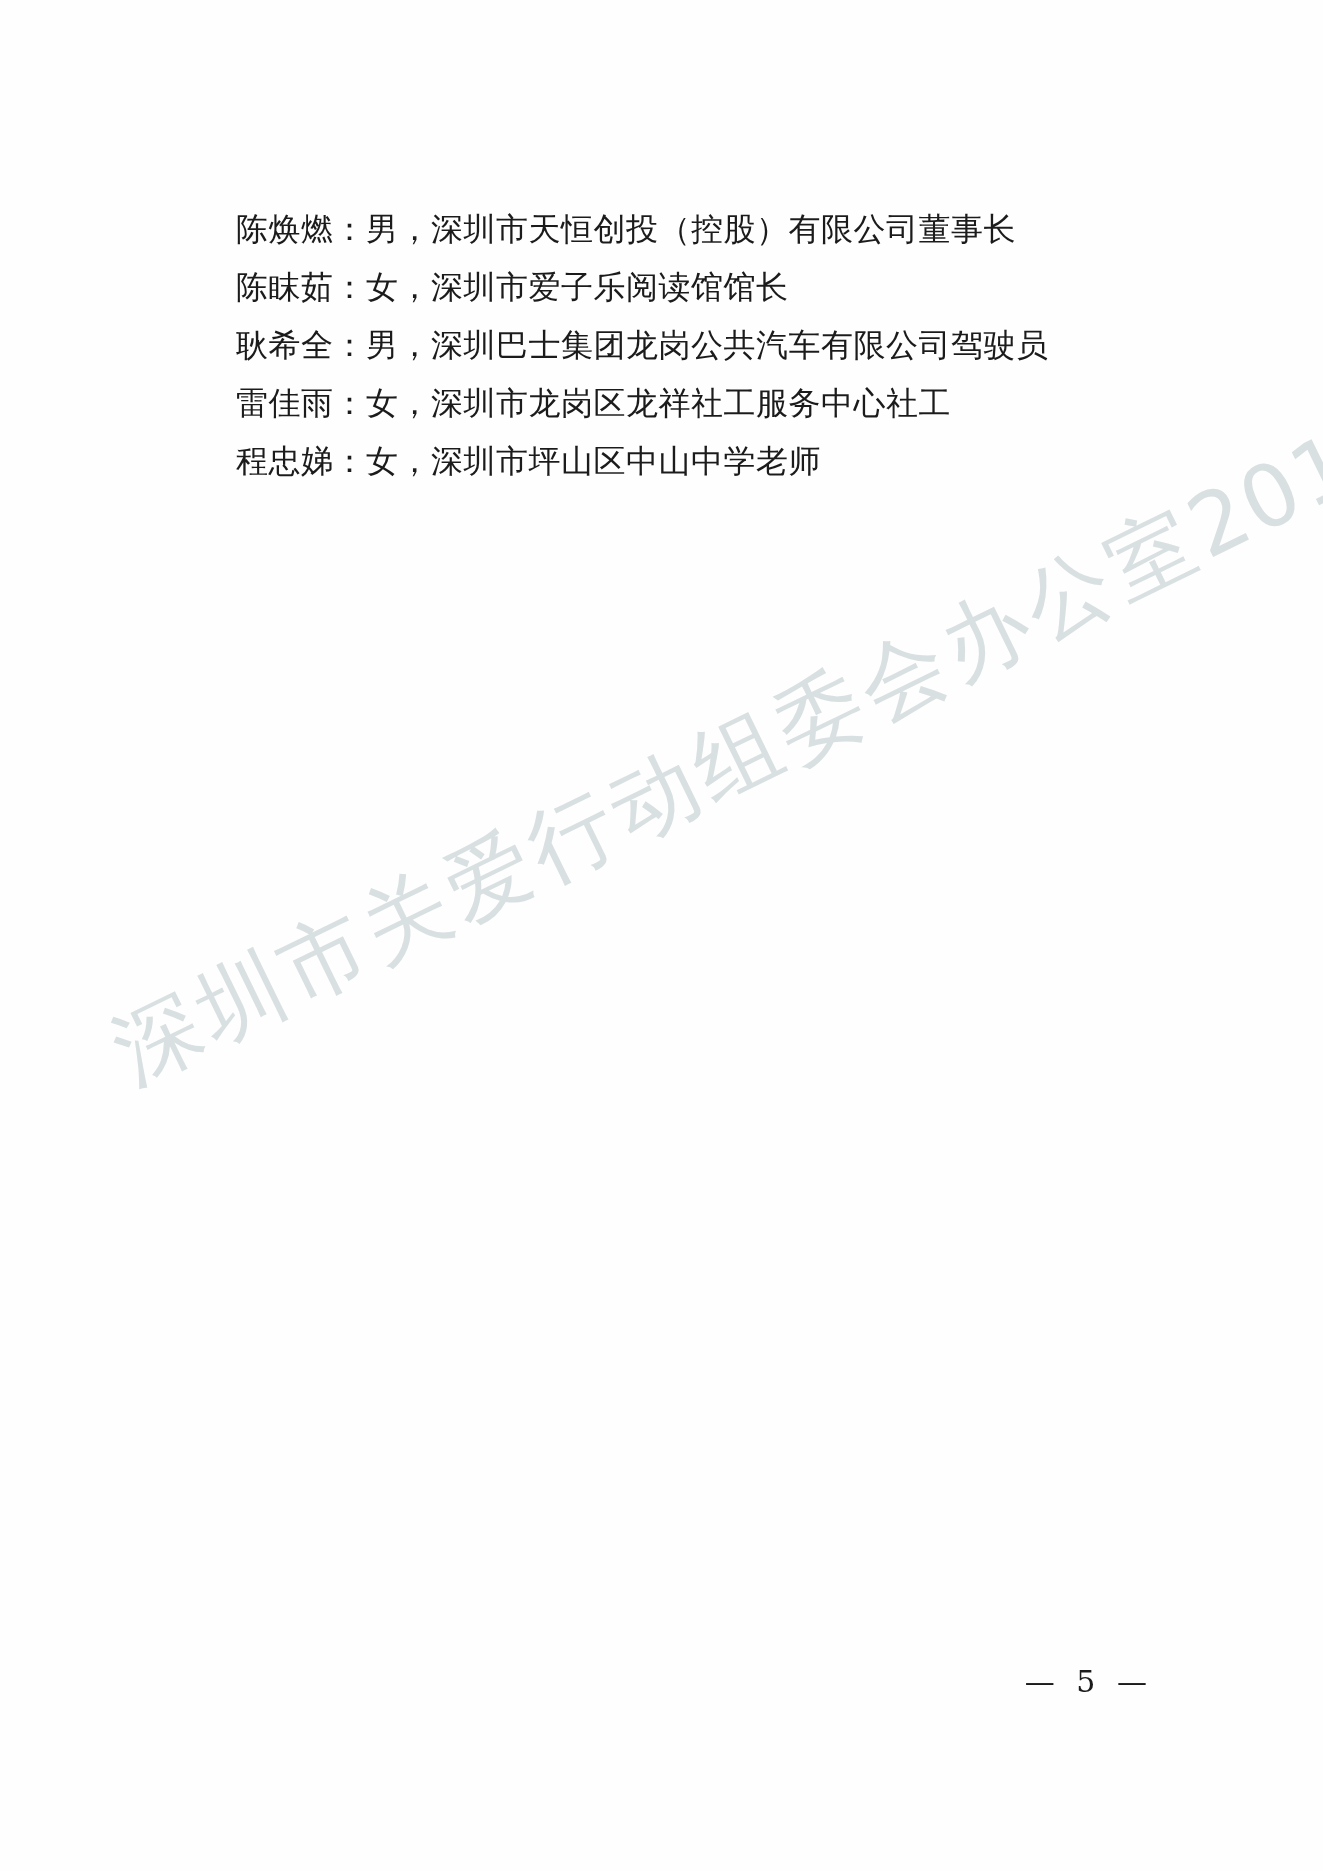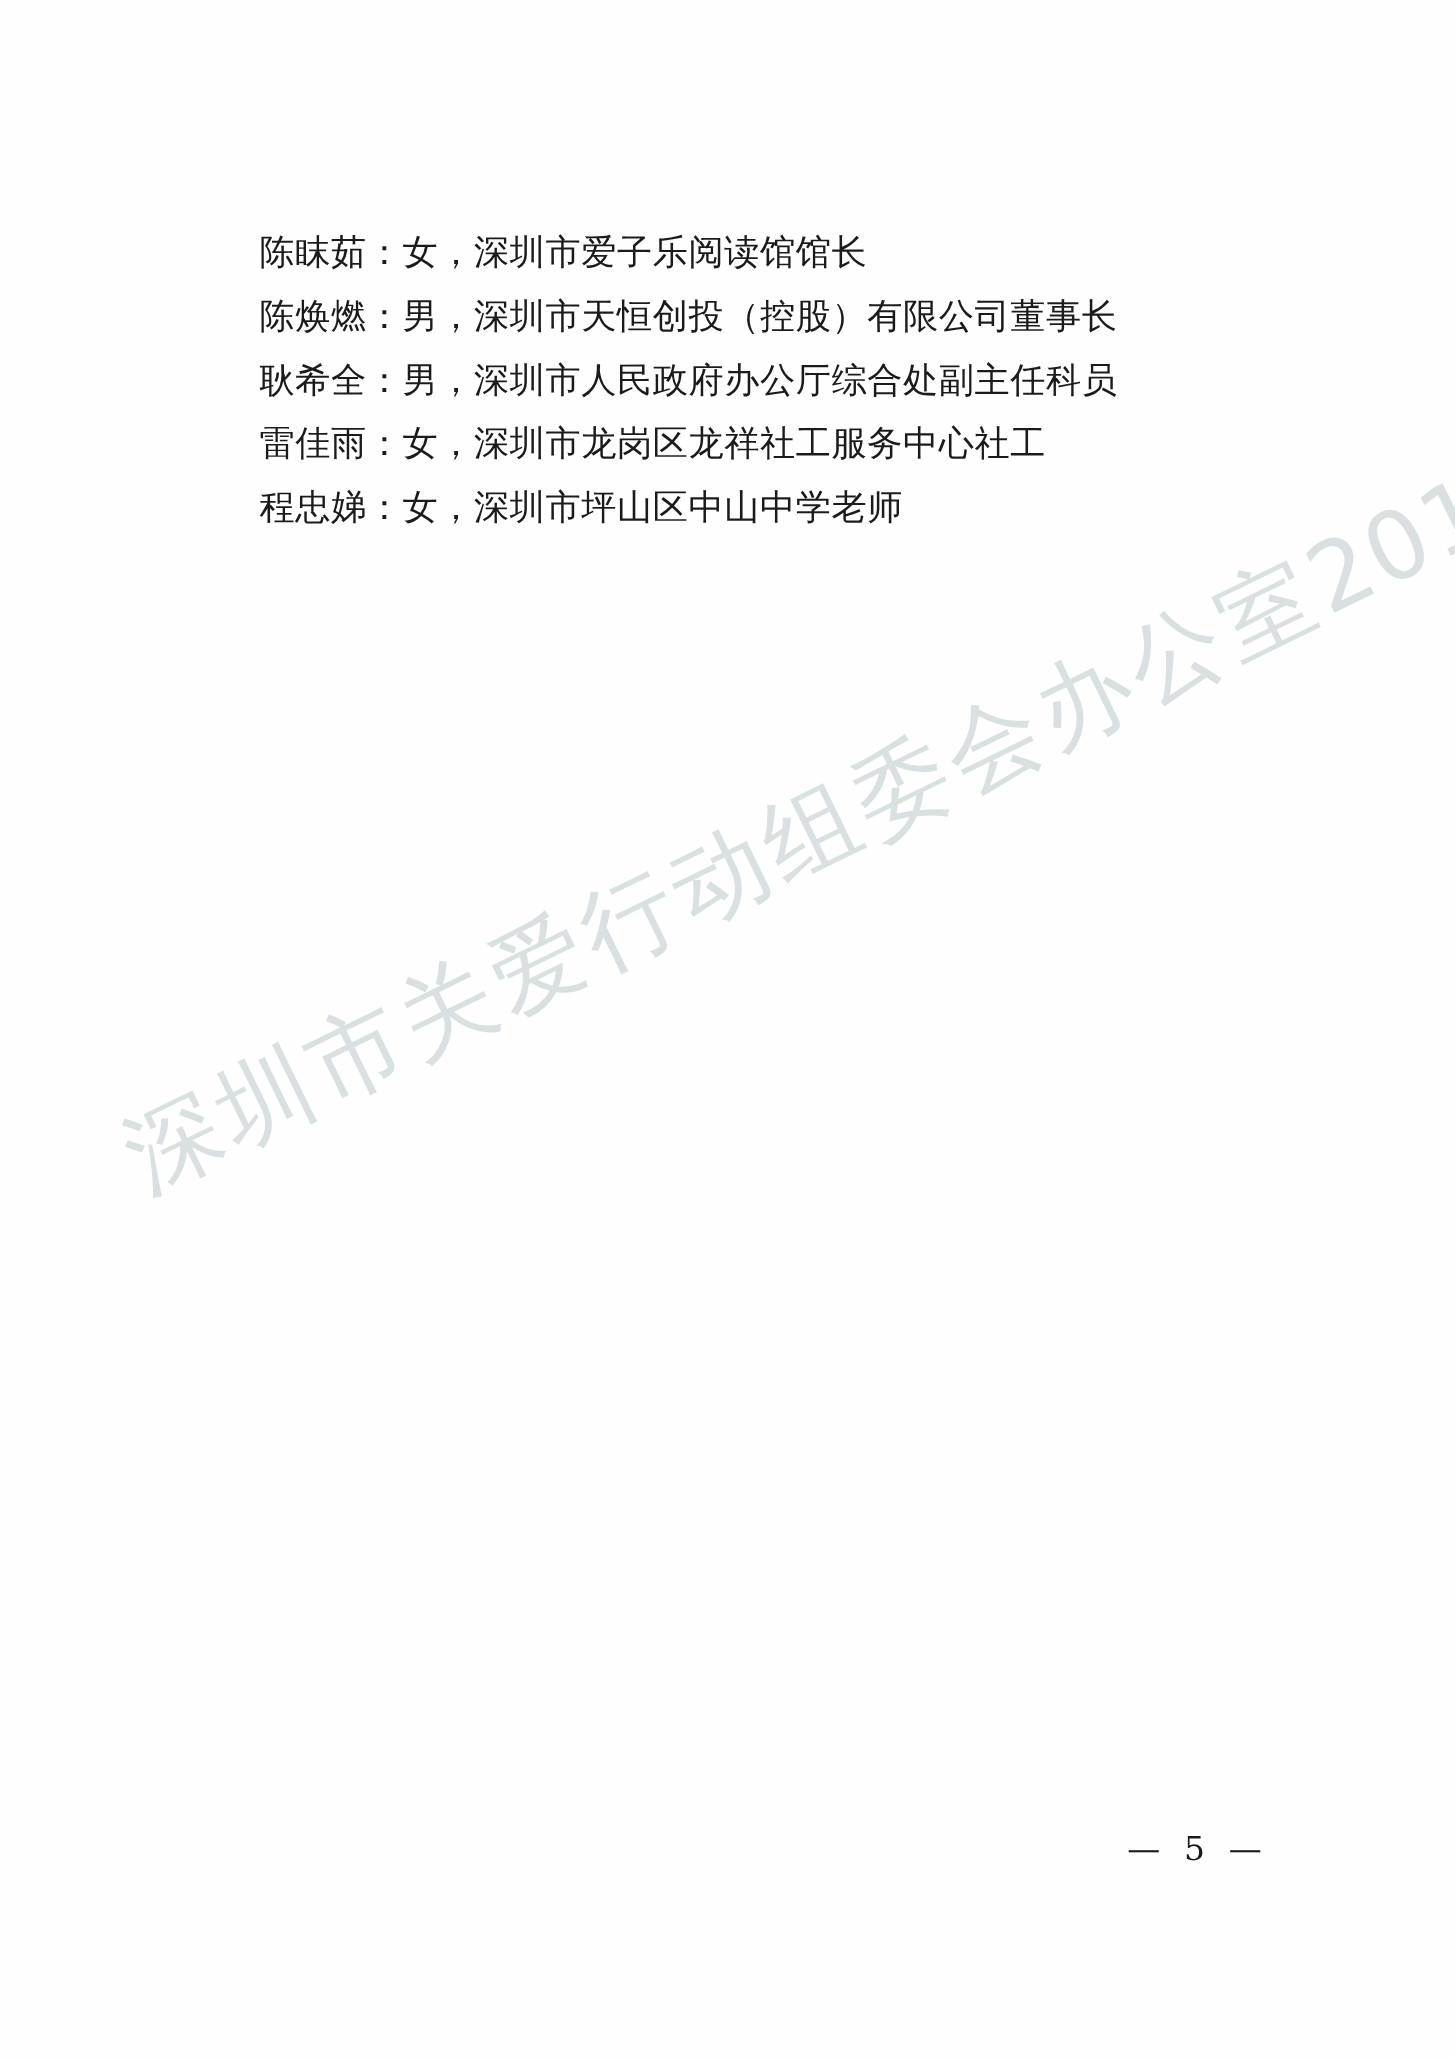--- a/index.html
+++ b/index.html
@@ -67,23 +67,23 @@
     color: #1b1b1b;
     letter-spacing: 6px;
   }
 </style>
 </head>
 <body>
 
 <div class="page">
 
   <div class="content">
+    <div class="entry">陈焕燃：男，深圳市天恒创投（控股）有限公司董事长</div>
     <div class="entry">陈眜茹：女，深圳市爱子乐阅读馆馆长</div>
-    <div class="entry">陈焕燃：男，深圳市天恒创投（控股）有限公司董事长</div>
-    <div class="entry">耿希全：男，深圳市人民政府办公厅综合处副主任科员</div>
+    <div class="entry">耿希全：男，深圳巴士集团龙岗公共汽车有限公司驾驶员</div>
     <div class="entry">雷佳雨：女，深圳市龙岗区龙祥社工服务中心社工</div>
     <div class="entry">程忠娣：女，深圳市坪山区中山中学老师</div>
   </div>
 
   <div class="watermark"><span>深圳市关爱行动组委会办公室</span><span class="wm-date">2018.05.28</span></div>
 
   <div class="footer">
     <span class="page-number">— 5 —</span>
   </div>
 

